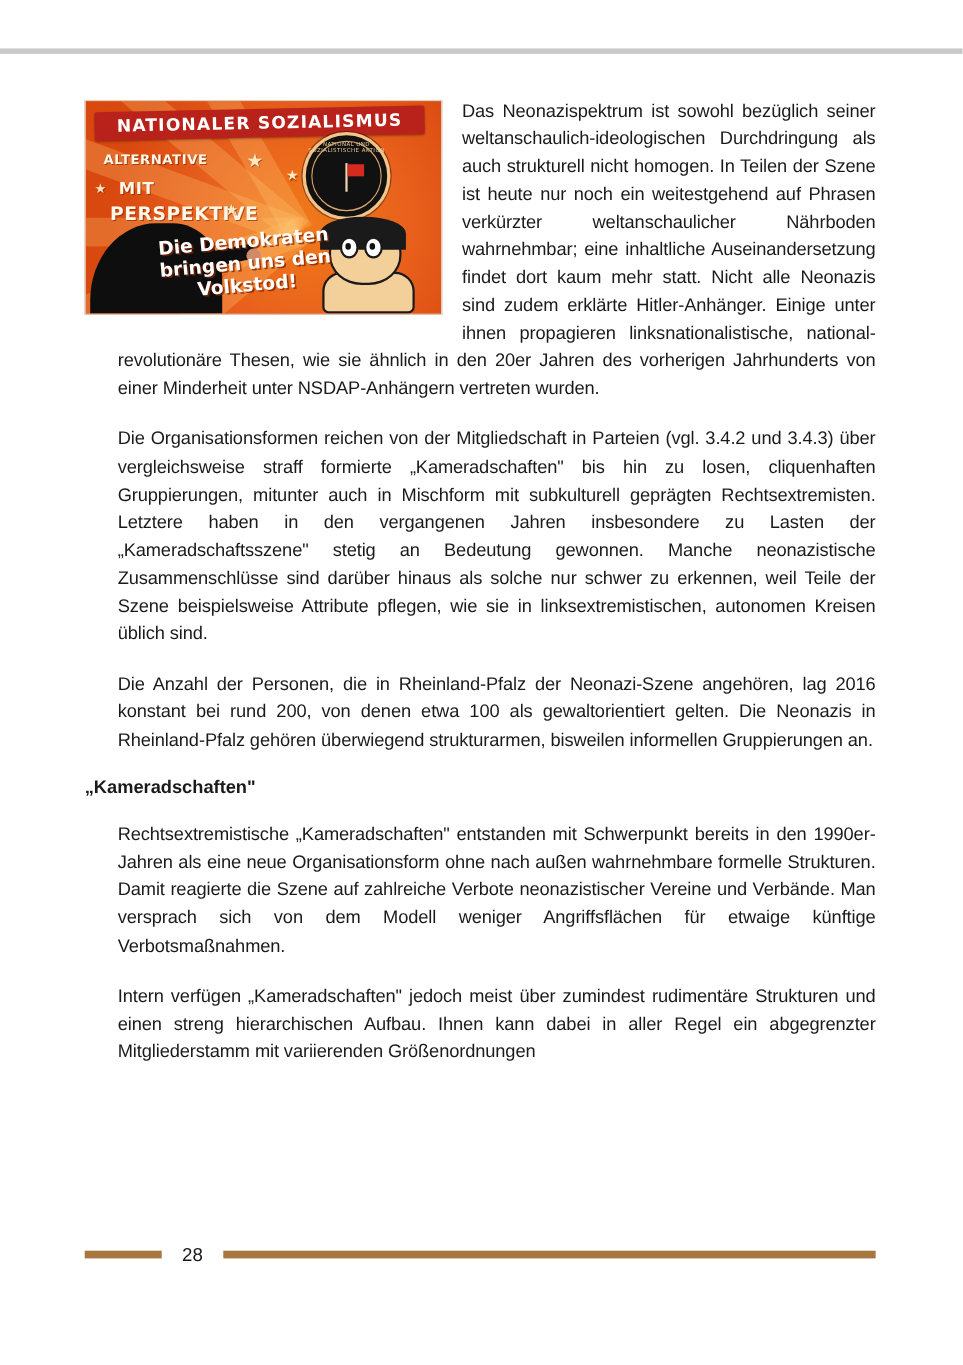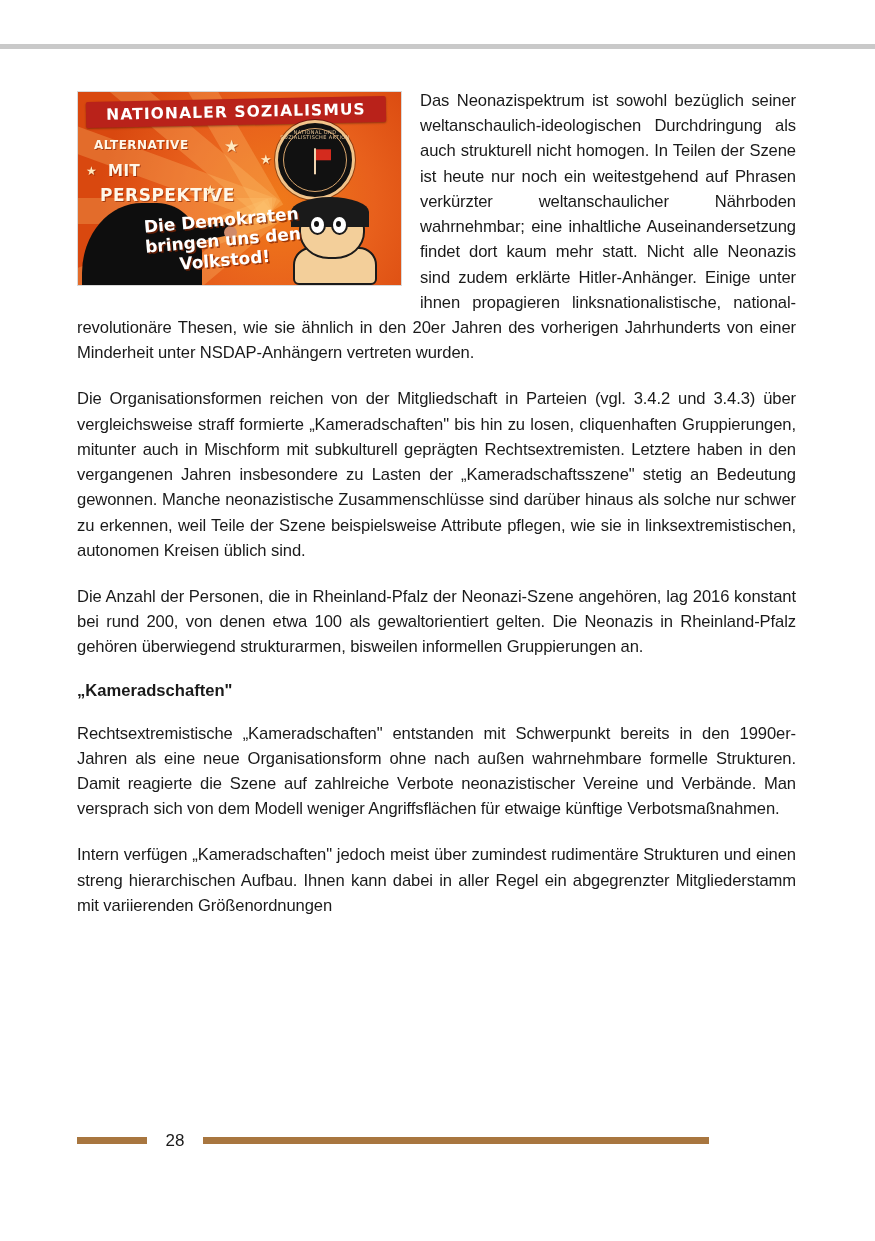--- a/index.html
+++ b/index.html
@@ -36,20 +36,21 @@
     top: 88px;
     width: 719px;
   }
   p.body-text {
     font-size: 16.6px;
     line-height: 1.52;
     text-align: justify;
     margin: 0 0 21px 0;
     letter-spacing: -0.1px;
     hyphens: manual;
+    padding-left: 30px;
   }
   p.body-text:last-child { margin-bottom: 0; }
 
   .figure {
     float: left;
     width: 325px;
     margin: 3px 18px 6px 0;
     shape-margin: 10px;
   }
   .poster {
@@ -269,21 +270,21 @@
   .subhead {
     font-size: 16.6px;
     font-weight: bold;
     margin: 0 0 20px 0;
   }
 
   .footer {
     position: absolute;
     left: 77px;
     top: 1135px;
-    width: 632px;
+    width: 719px;
     height: 10px;
     display: flex;
     align-items: center;
   }
   .footer-bar-left {
     width: 70px;
     height: 7px;
     background: #a8763f;
   }
   .footer-page-number {

